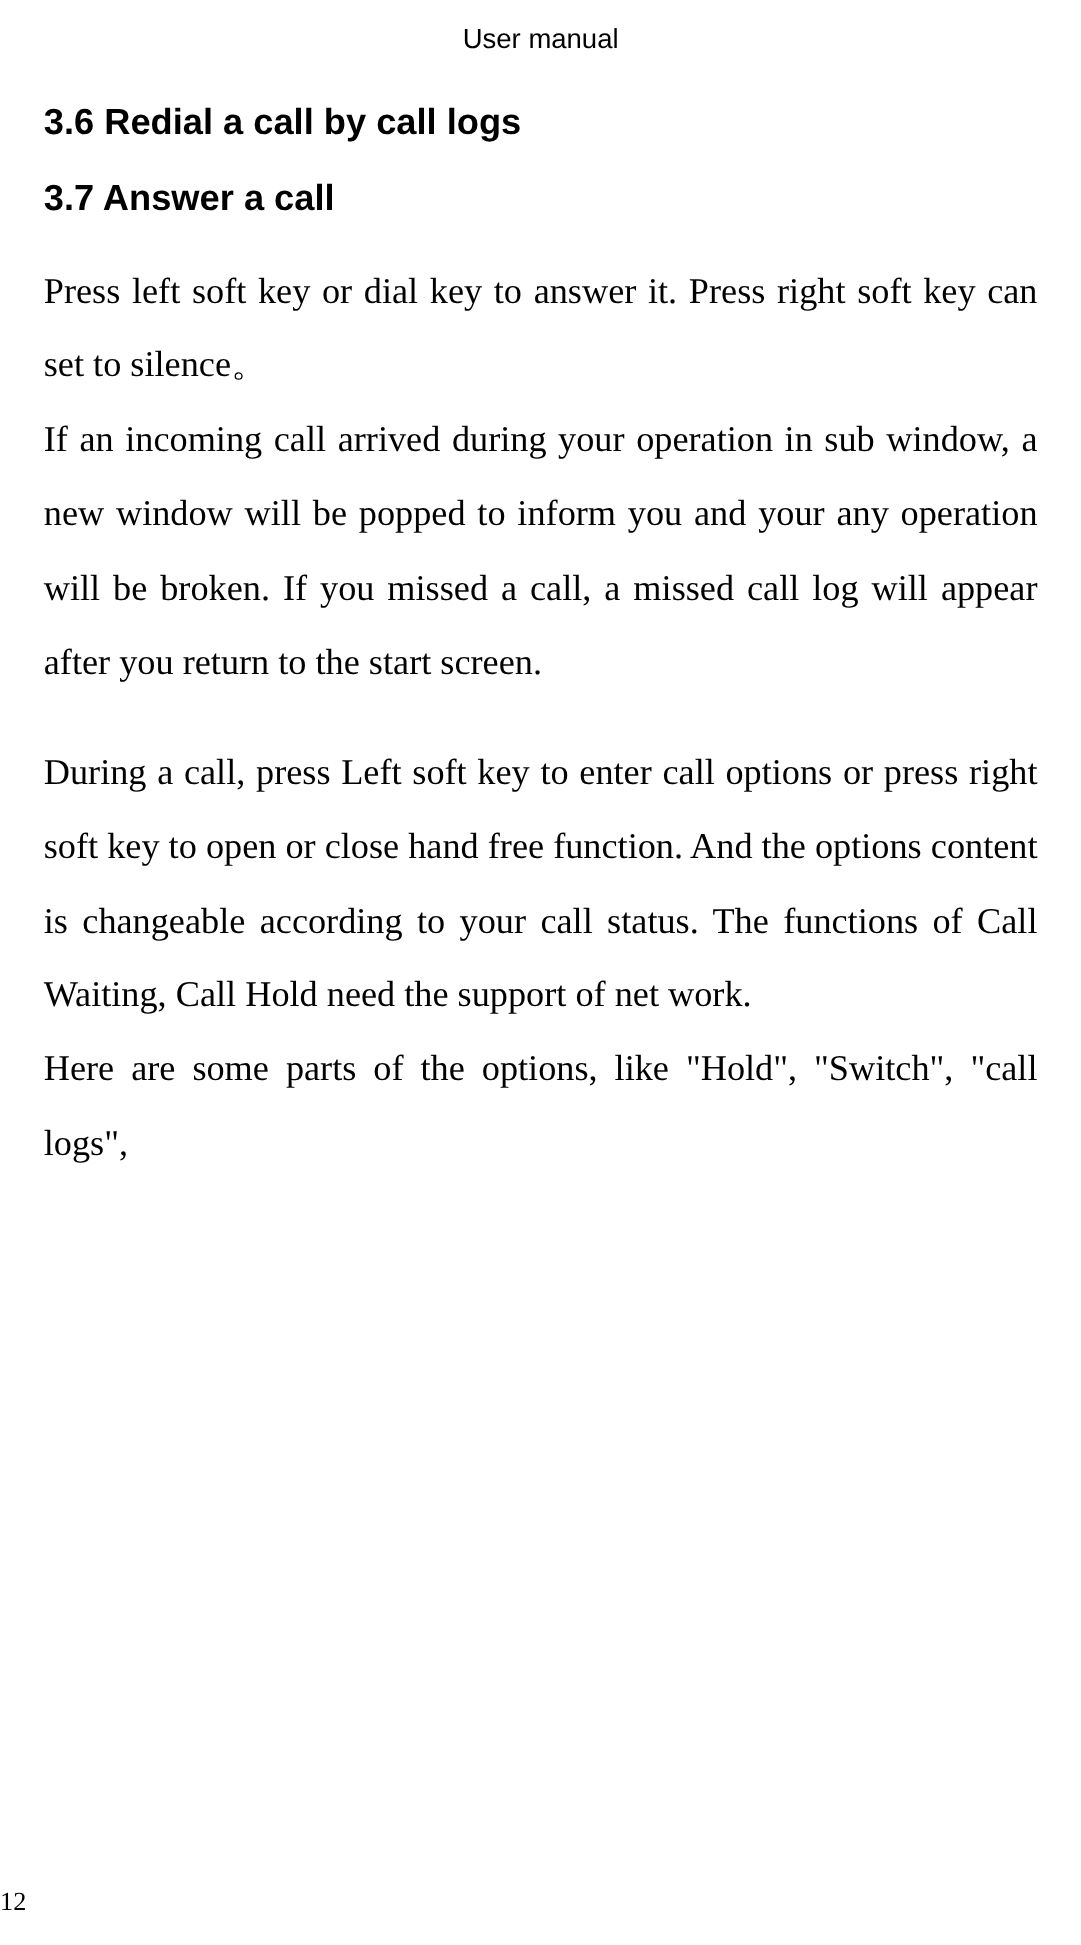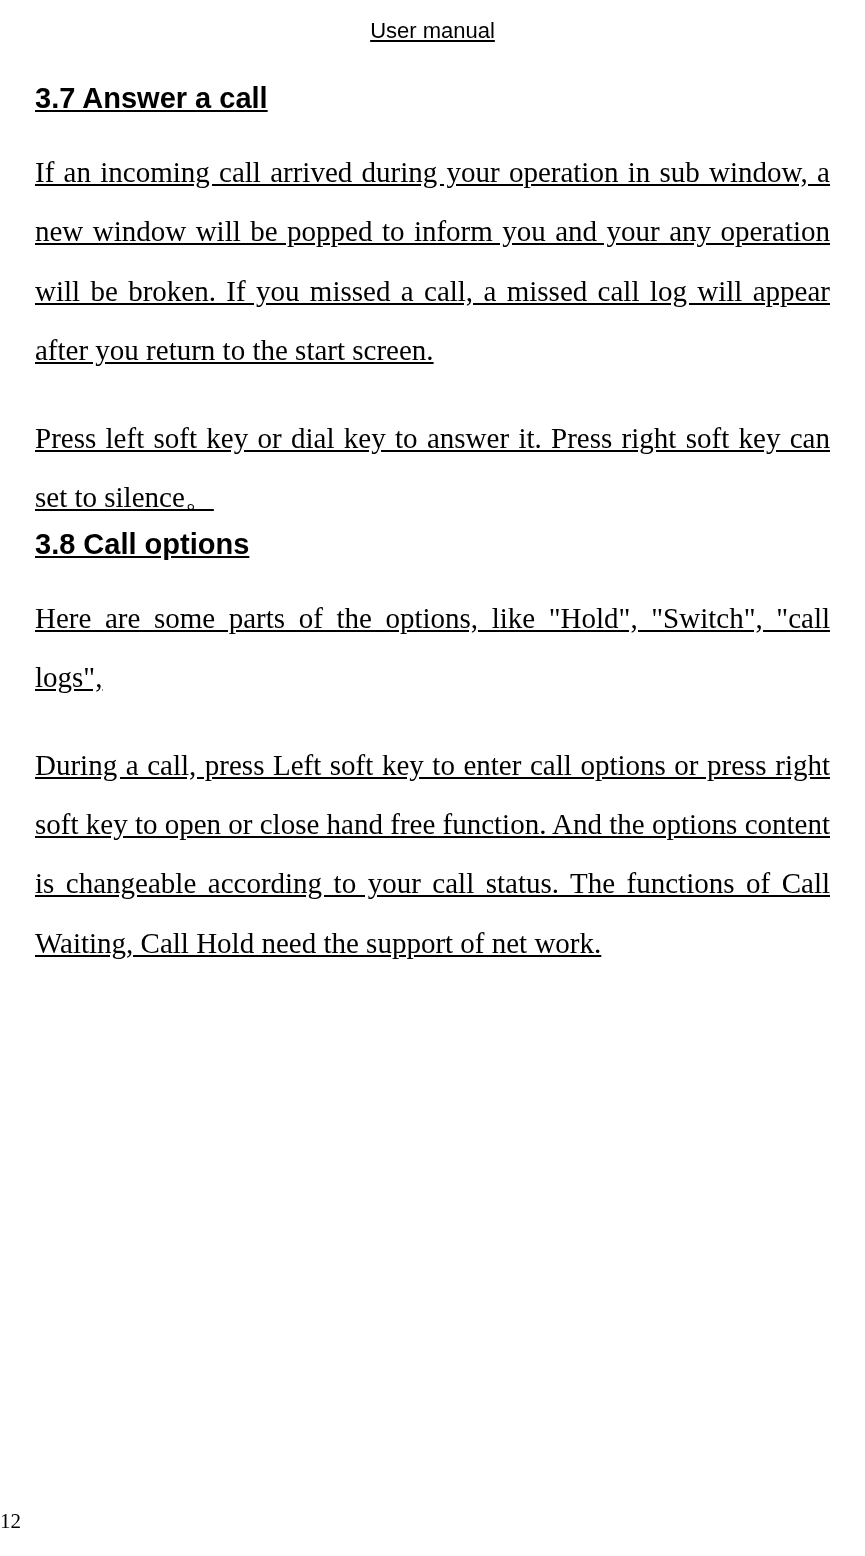--- a/index.html
+++ b/index.html
@@ -10,21 +10,20 @@
     body {
       background: #ffffff;
       width: 865px;
       height: 1556px;
       font-family: "Times New Roman", Times, serif;
       color: #000000;
       position: relative;
     }
     .page {
       padding: 18px 35px 0 35px;
-      text-decoration: underline;
     }
     .header {
       text-align: center;
       font-family: Arial, Helvetica, sans-serif;
       font-size: 22px;
       margin-bottom: 38px;
     }
     .body-text {
       font-size: 29px;
       line-height: 2.05;
@@ -49,23 +48,23 @@
       font-size: 21px;
     }
   </style>
 </head>
 <body>
 
 <div class="page">
   <div class="header">User manual</div>
 
 
+  <h2 class="section-heading">3.6 Redial a call by call logs</h2>
 
   <h2 class="section-heading">3.7 Answer a call</h2>
+  <p class="body-text" style="margin-bottom: 0;">Press left soft key or dial key to answer it. Press right soft key can set to silence。</p>
   <p class="body-text">If an incoming call arrived during your operation in sub window, a new window will be popped to inform you and your any operation will be broken. If you missed a call, a missed call log will appear after you return to the start screen.</p>
-  <p class="body-text" style="margin-bottom: 0;">Press left soft key or dial key to answer it. Press right soft key can set to silence。</p>
 
-  <h2 class="section-heading">3.8 Call options</h2>
+  <p class="body-text" style="margin-bottom: 0;">During a call, press Left soft key to enter call options or press right soft key to open or close hand free function. And the options content is changeable according to your call status. The functions of Call Waiting, Call Hold need the support of net work.</p>
   <p class="body-text">Here are some parts of the options, like "Hold", "Switch", "call logs",</p>
-  <p class="body-text" style="margin-bottom: 0;">During a call, press Left soft key to enter call options or press right soft key to open or close hand free function. And the options content is changeable according to your call status. The functions of Call Waiting, Call Hold need the support of net work.</p>
 </div>
 
 <div class="page-number">12</div>
 
 </body></html>

